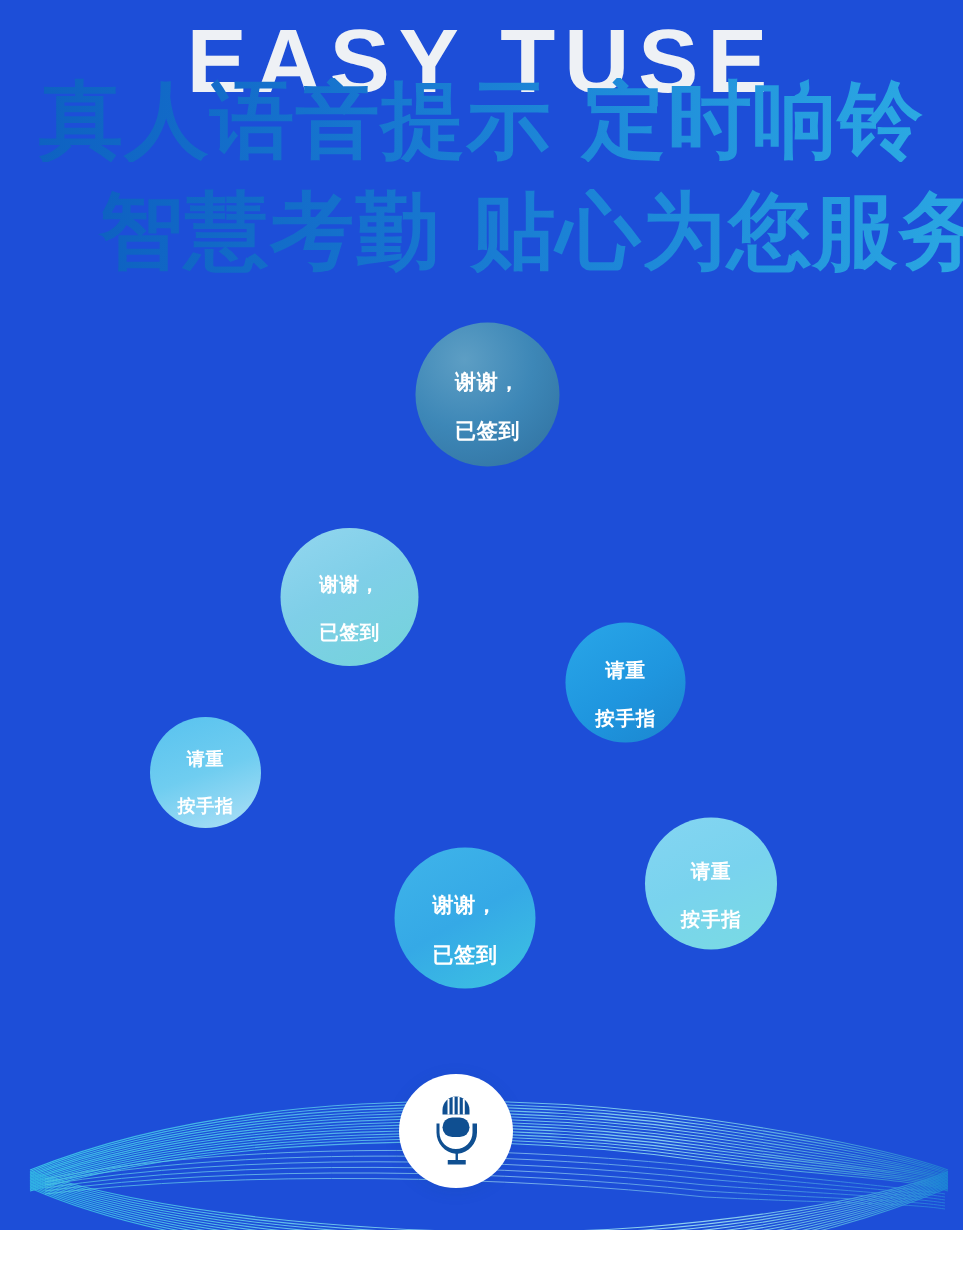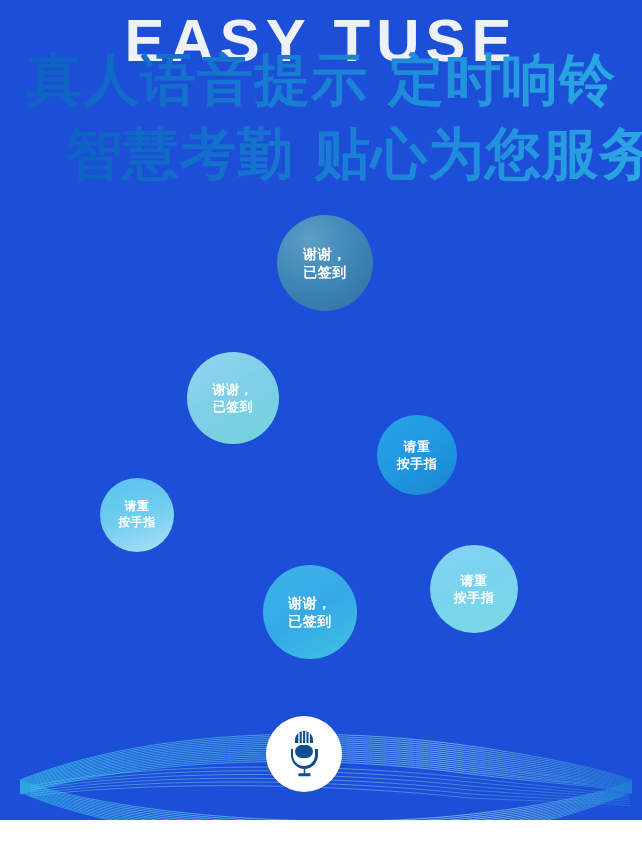--- a/index.html
+++ b/index.html
@@ -82,21 +82,21 @@
     display: flex;
     flex-direction: column;
     align-items: center;
     justify-content: center;
     color: #ffffff;
     font-weight: 700;
     line-height: 1.32;
     text-align: center;
     letter-spacing: 0.5px;
   }
-  .bubble span { display: block; }
+  .bubble span { display: block; margin-top: 15px; }
 
   .bubble-1 {
     left: 277px; top: 215px;
     width: 96px; height: 96px;
     font-size: 14px;
     background: radial-gradient(circle at 34% 26%, #5d9ec4 0%, #3d87b7 48%, #2f6f9e 100%);
   }
   .bubble-2 {
     left: 187px; top: 352px;
     width: 92px; height: 92px;

